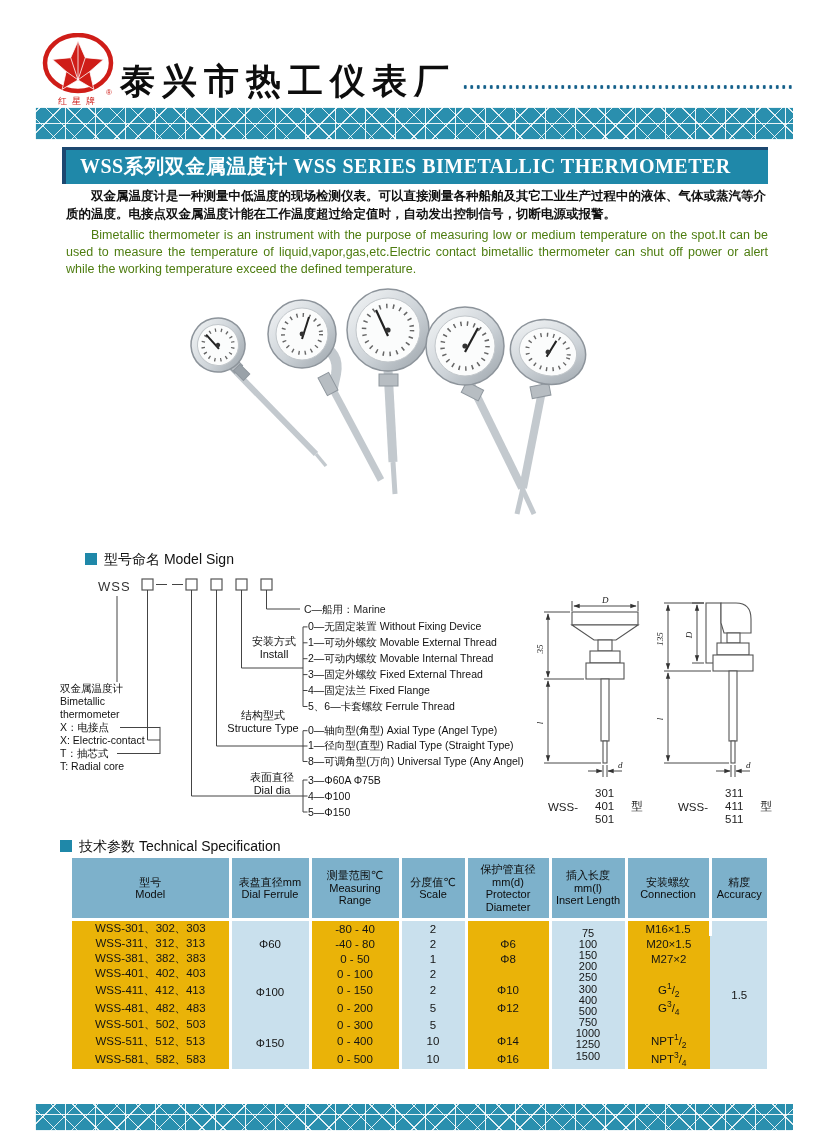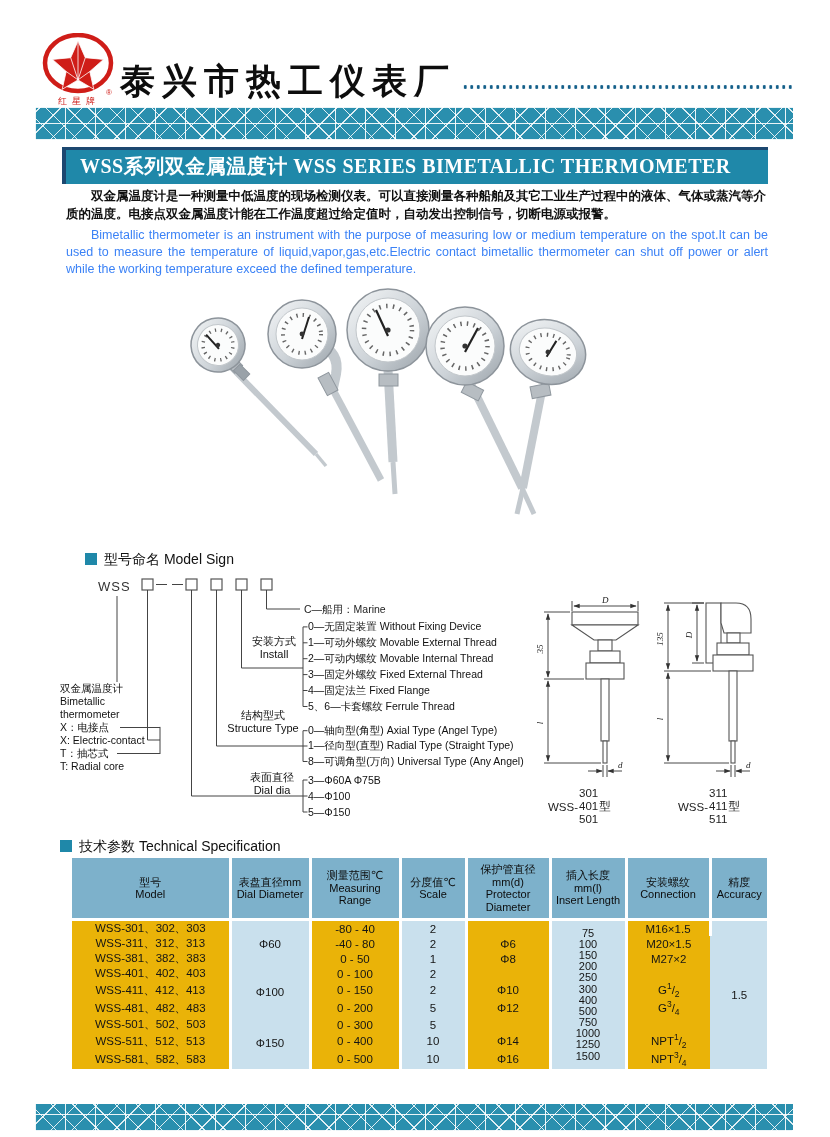--- a/index.html
+++ b/index.html
@@ -32,21 +32,21 @@
   .title-bar{position:absolute;left:62px;top:147px;width:706px;height:37px;box-sizing:border-box;
     background:#1f88a9;border-top:3px solid #1c4770;border-left:4px solid #1c4770;
     color:#fff;font-family:"Liberation Serif","DejaVu Serif",serif;
     font-weight:bold;font-size:20px;line-height:33px;padding-left:14px;letter-spacing:.5px;
     white-space:nowrap;}
 
   
   .intro-zh{position:absolute;left:66px;top:188px;width:700px;font-size:12.5px;font-weight:bold;
     line-height:17.5px;text-indent:2em;color:#101010;}
   .intro-en{position:absolute;left:66px;top:227px;width:702px;font-size:12.5px;
-    line-height:17px;text-indent:2em;text-align:justify;color:#3b82f6;}
+    line-height:17px;text-indent:2em;text-align:justify;color:#4d7c0f;}
 
   
   .sec-head{position:absolute;font-size:14px;color:#111;white-space:nowrap;}
   .sq{display:inline-block;width:12px;height:12px;background:#1f88a9;margin-right:7px;
     transform:translateY(1px);}
   .sec-sub{margin-left:19px;font-size:14px;}
 
   
   .ms-body{position:absolute;left:60px;top:555px;width:460px;height:280px;font-size:10.5px;}
   .ms-body svg{position:absolute;left:0;top:0;}
@@ -55,21 +55,21 @@
   .ms-items{position:absolute;left:248px;white-space:nowrap;}
   .lh159 .ms-line{line-height:15.9px;}
   .lh154 .ms-line{line-height:15.4px;}
   .lh160 .ms-line{line-height:16px;}
   .ms-label{position:absolute;text-align:center;font-size:11px;line-height:13px;}
   .wss-prefix{position:absolute;left:38px;top:24px;font-size:13px;letter-spacing:1px;color:#333;}
 
   
   .ol-body{position:absolute;left:510px;top:595px;width:305px;height:245px;}
   .ol-label{position:absolute;display:flex;align-items:center;font-size:11.5px;color:#222;}
-  .ol-nums{line-height:13px;text-align:left;margin:0 1px;}
+  .ol-nums{line-height:13px;text-align:left;margin:0 17px;}
   .ol-d1-label{left:38px;top:192px;}
   .ol-d2-label{left:168px;top:192px;}
 
   
   table.spec{position:absolute;left:72px;top:858px;width:695px;border-collapse:collapse;
     table-layout:fixed;}
   table.spec th{background:#7db1cb;font-weight:normal;font-size:11px;line-height:12.5px;
     padding:5px 1px;border-right:3px solid #fff;border-bottom:3px solid #fff;color:#0c0c0c;}
   table.spec th:last-child{border-right:none;}
   table.spec td{font-size:11.5px;text-align:center;height:15px;padding:0 2px;
@@ -349,21 +349,21 @@
         <col style="width:57px">
     </colgroup>
     <thead>
         <tr>
           <th>
             <div>型号</div>
             <div>Model</div>
           </th>
           <th>
             <div>表盘直径mm</div>
-            <div>Dial Diameter</div>
+            <div>Dial Ferrule</div>
           </th>
           <th>
             <div>测量范围℃</div>
             <div>Measuring</div>
             <div>Range</div>
           </th>
           <th>
             <div>分度值℃</div>
             <div>Scale</div>
           </th>

